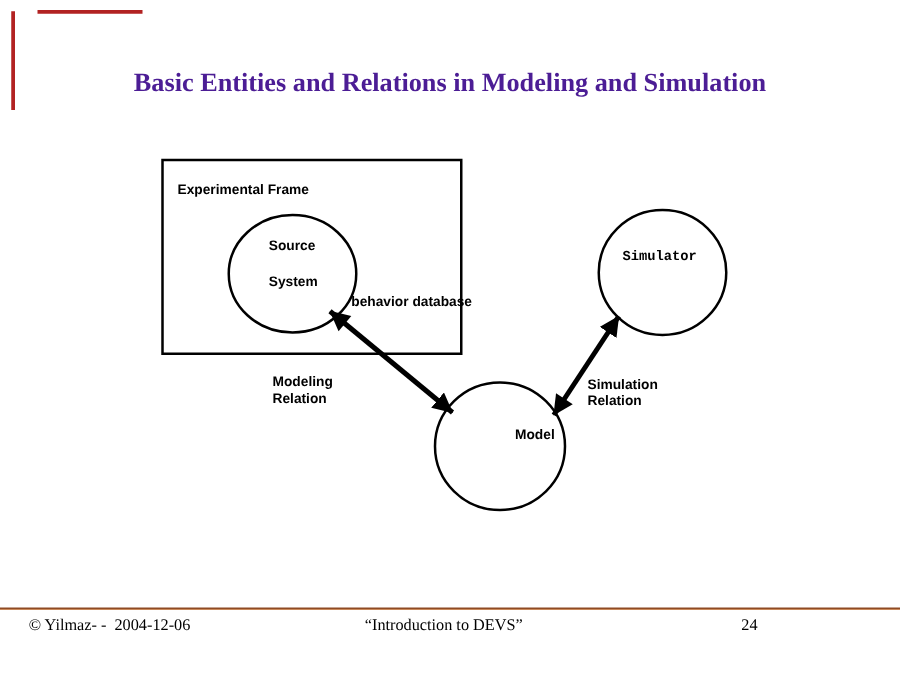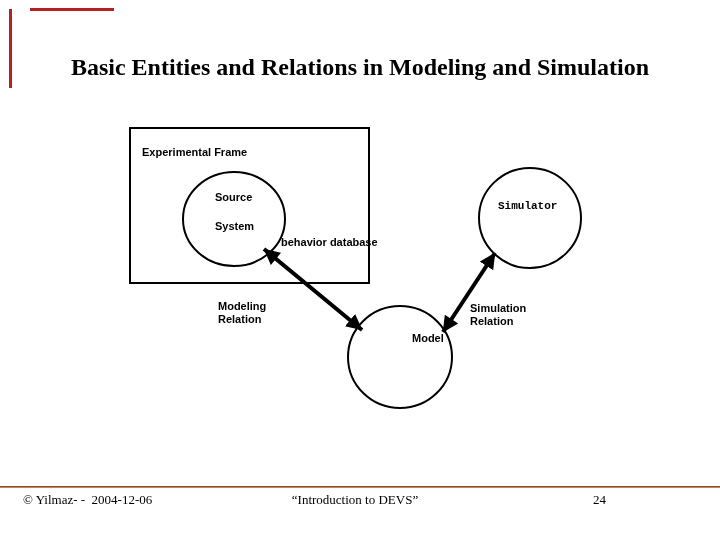--- a/index.html
+++ b/index.html
@@ -20,23 +20,23 @@
   .red-left {
     position: absolute; left: 9px; top: 9px;
     width: 3px; height: 79px; background: #b22222;
   }
   
   .title {
     position: absolute; left: 0; right: 0; top: 54px;
     text-align: center;
     font-family: "Liberation Serif", serif;
     font-weight: bold;
-    font-size: 24px;
+    font-size: 21px;
     letter-spacing: 0px;
-    color: #000000;
+    color: #4c1d95;
   }
   
   .diagram-svg { position: absolute; left: 0; top: 0; }
   
   .lbl {
     position: absolute;
     font-weight: bold;
     font-size: 11px;
     line-height: 13px;
     white-space: pre-line;
@@ -96,21 +96,21 @@
 
   <div class="lbl" style="left:142px; top:146px;">Experimental Frame</div>
 
   <div class="lbl lbl-source-system" style="left:215px; top:183px;">Source
 System</div>
 
   <div class="lbl" style="left:281px; top:236px;">behavior database</div>
 
   <div class="lbl" style="left:498px; top:200px;font-family:Liberation Mono, monospace;">Simulator</div>
 
-  <div class="lbl" style="left:380px; top:332px;padding-left:32px;">Model</div>
+  <div class="lbl" style="left:380px; top:342px;padding-left:32px;">Model</div>
 
   <div class="lbl lbl-relation" style="left:218px; top:300px;">Modeling
 Relation</div>
 
   <div class="lbl lbl-relation" style="left:470px; top:302px;">Simulation
 Relation</div>
 
   <div class="footer-rule"></div>
 
   <div class="footer-text footer-left">© Yilmaz- -  2004-12-06</div>

